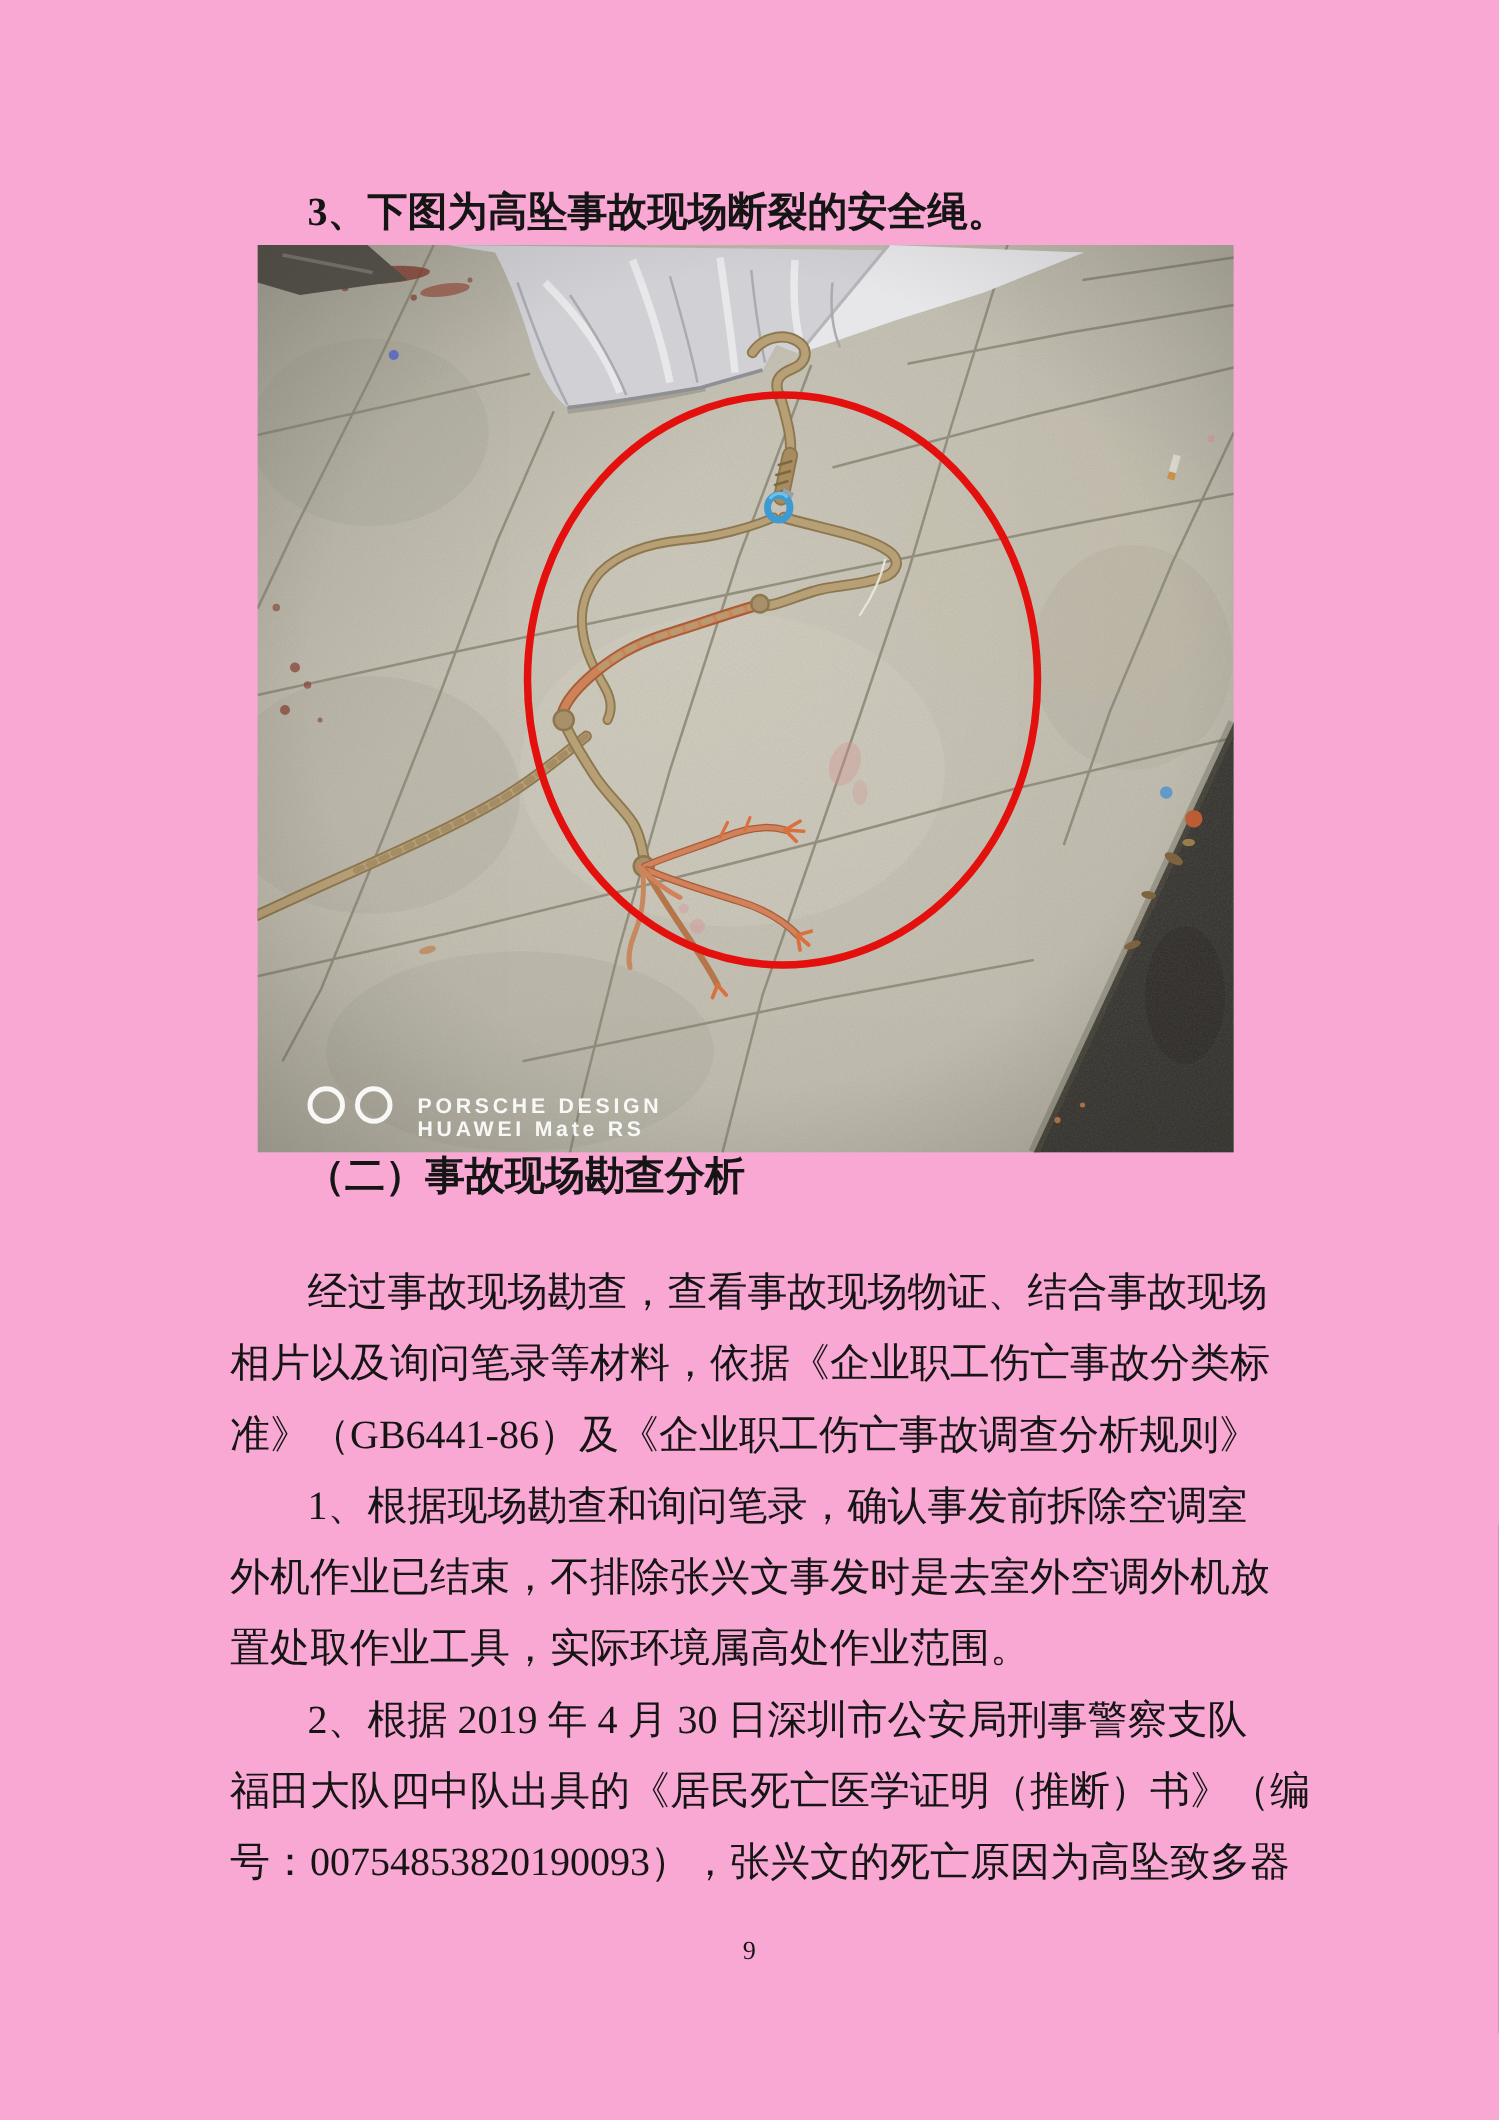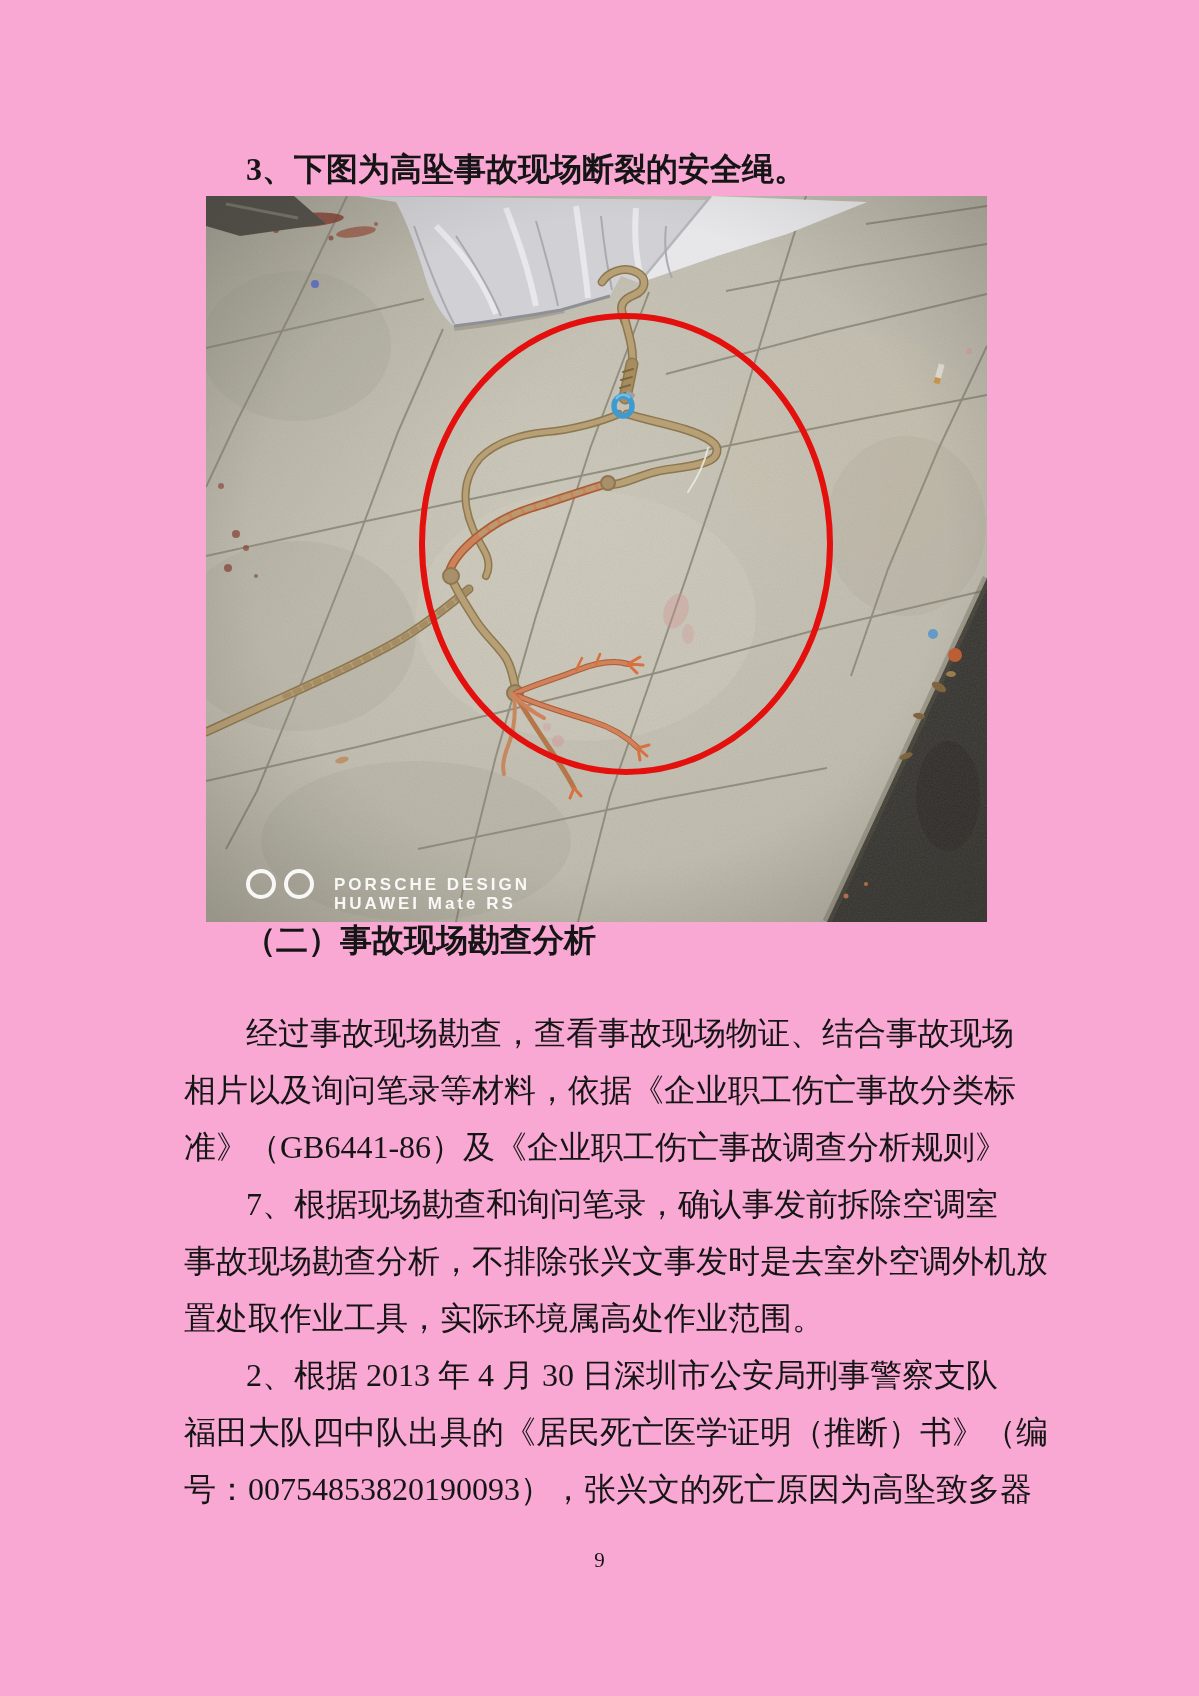--- a/index.html
+++ b/index.html
@@ -249,23 +249,23 @@
       </g>
     </svg>
   </figure>
 
   <h2 class="section-heading">（二）事故现场勘查分析</h2>
 
   <div class="body-text">
       <div class="body-line indent">经过事故现场勘查，查看事故现场物证、结合事故现场</div>
       <div class="body-line">相片以及询问笔录等材料，依据《企业职工伤亡事故分类标</div>
       <div class="body-line">准》（GB6441-86）及《企业职工伤亡事故调查分析规则》</div>
-      <div class="body-line indent">7、根据现场勘查和询问笔录，确认事发前拆除空调室</div>
-      <div class="body-line">事故现场勘查分析，不排除张兴文事发时是去室外空调外机放</div>
+      <div class="body-line indent">1、根据现场勘查和询问笔录，确认事发前拆除空调室</div>
+      <div class="body-line">外机作业已结束，不排除张兴文事发时是去室外空调外机放</div>
       <div class="body-line">置处取作业工具，实际环境属高处作业范围。</div>
-      <div class="body-line indent">2、根据 2013 年 4 月 30 日深圳市公安局刑事警察支队</div>
+      <div class="body-line indent">2、根据 2019 年 4 月 30 日深圳市公安局刑事警察支队</div>
       <div class="body-line">福田大队四中队出具的《居民死亡医学证明（推断）书》（编</div>
       <div class="body-line">号：00754853820190093），张兴文的死亡原因为高坠致多器</div>
     </div>
 
   <div class="page-number">9</div>
 
 </div>
 
 </body></html>

